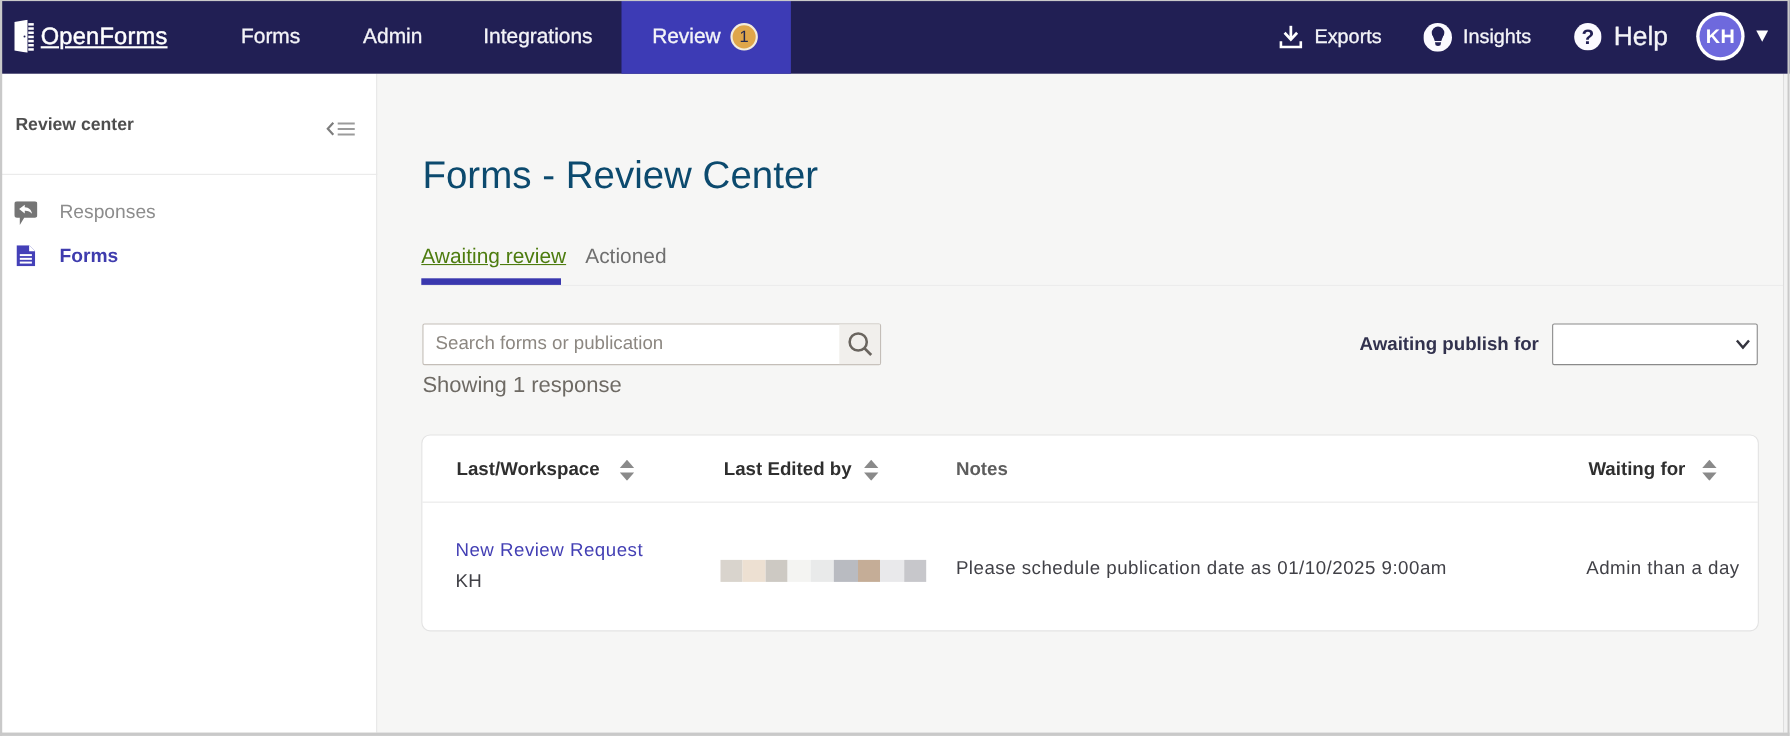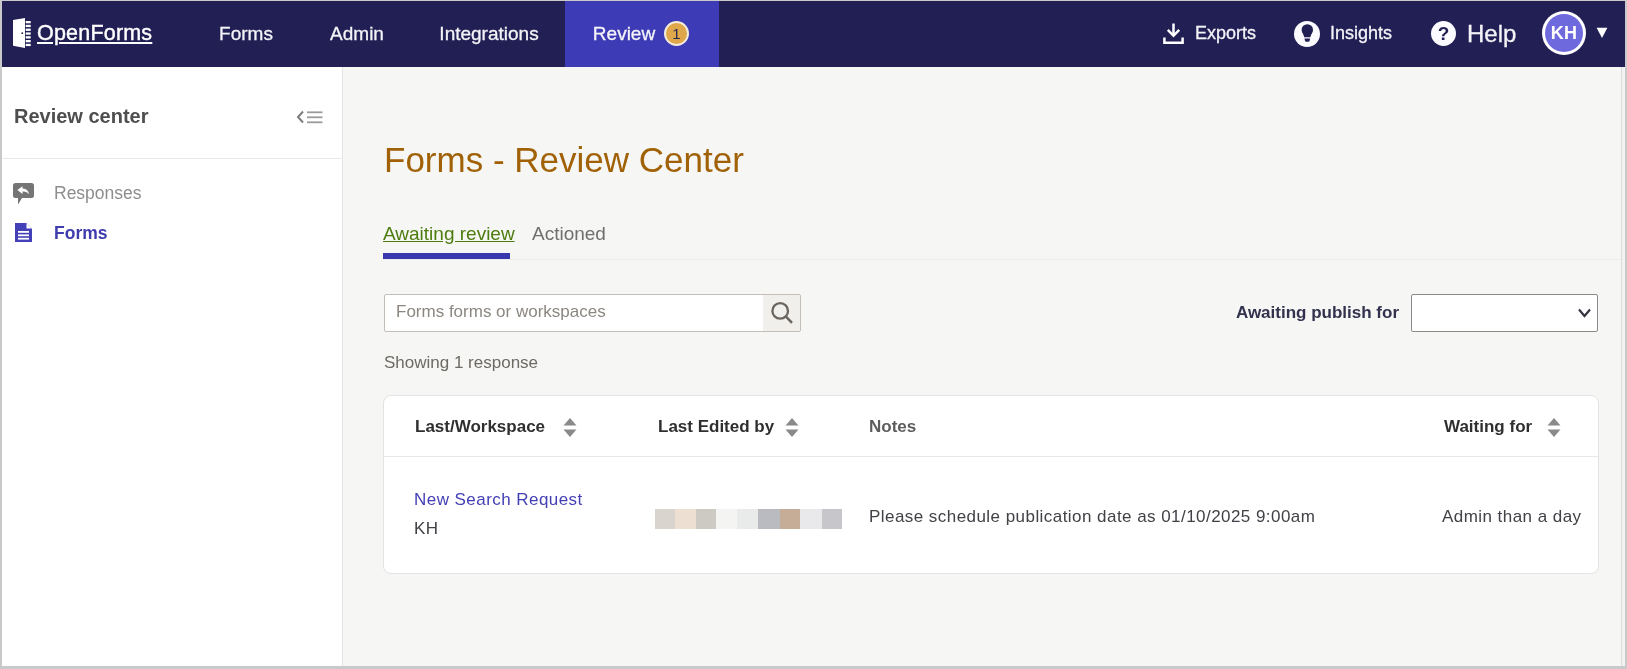--- a/index.html
+++ b/index.html
@@ -16,34 +16,34 @@
   .nav { left:0; top:0; width:1627px; height:67px; background:#211f54; z-index:10; }
   .nav-item { top:23px; height:21px; line-height:21px; font-size:19px; color:#f4f4f8; -webkit-text-stroke:0.3px #f4f4f8; }
   .review-bg { left:565px; top:0; width:154px; height:67px; background:#3d3bb5; z-index:10; }
   .badge { left:664px; top:21px; width:25px; height:25px; border-radius:50%;
            background:#dfa64a; border:2px solid #f3ecdb; color:#232850;
            font-size:15px; line-height:21px; text-align:center; }
   .logo-text { left:37px; top:23px; font-size:21.5px; color:#fff; letter-spacing:0.2px; -webkit-text-stroke:0.4px #fff; }
   
   .sidebar { left:0; top:67px; width:343px; height:599px; background:#fff;
              border-right:1px solid #e4e4e4; z-index:5; }
-  .sb-title { left:14px; top:105px; font-size:20px; font-weight:bold; color:#4e4e4e; }
+  .sb-title { left:14px; top:105px; font-size:16px; font-weight:bold; color:#4e4e4e; }
   .sb-div { left:0; top:158px; width:343px; height:1px; background:#e9e9e9; }
   .sb-item { font-size:17.5px; }
   
-  .h1 { left:384px; top:140px; font-size:35px; color:#a16207; }
+  .h1 { left:384px; top:140px; font-size:35px; color:#0c4a6e; }
   .tab1 { left:383px; top:234px; font-size:19px; color:#4d7c0f;text-decoration:underline; }
   .tab2 { left:532px; top:234px; font-size:19px; color:#6f6f6f; }
   .tab-under { left:383px; top:253px; width:127px; height:6px; background:#3a38ae; }
   .tab-line { left:383px; top:259px; width:1238px; height:1px; background:#ececec; }
   .search { left:384px; top:294px; width:417px; height:38px; background:#fff;
             border:1px solid #c4beb8; border-radius:2px; }
   .search-btn { left:763px; top:295px; width:37px; height:36px; background:#f1efec; }
   .search-ph { left:396px; top:312px; font-size:17px; color:#8c8781; }
-  .showing { left:384px; top:351px; font-size:17px; color:#6e6a64;margin-top:12px; }
+  .showing { left:384px; top:351px; font-size:20px; color:#6e6a64; }
   .apf { right:228px; top:313px; font-size:17px; font-weight:bold; color:#32324e; }
   .select { left:1411px; top:294px; width:187px; height:38px; background:#fff;
             border:1px solid #8a8a8a; border-radius:2px; }
   
   .card { left:383px; top:395px; width:1216px; height:179px; background:#fff;
           border:1px solid #e3e3e3; border-radius:8px; }
   .thead-line { left:384px; top:456px; width:1214px; height:1px; background:#e8e8e8; }
   .th { top:427px; font-size:17px; font-weight:bold; color:#2f2f2f; }
   .td { font-size:17px; color:#414147; letter-spacing:0.45px; }
   .cell { position:absolute; top:0; height:20px; }
@@ -136,21 +136,21 @@
 <span class="abs tab1 vc">Awaiting review</span>
 <span class="abs tab2 vc">Actioned</span>
 <div class="abs tab-line"></div>
 <div class="abs tab-under"></div>
 <div class="abs search"></div>
 <div class="abs search-btn"></div>
 <svg class="abs" style="left:770px; top:301px;" width="24" height="24" viewBox="0 0 24 24">
   <circle cx="10.2" cy="9.9" r="7.8" fill="none" stroke="#6a655f" stroke-width="2.3"></circle>
   <path d="M16 15.7 L22 21.8" stroke="#6a655f" stroke-width="2.5"></path>
 </svg>
-<span class="abs search-ph vc">Forms forms or workspaces</span>
+<span class="abs search-ph vc">Search forms or publication</span>
 <span class="abs showing vc">Showing 1 response</span>
 <span class="abs apf vc">Awaiting publish for</span>
 <div class="abs select"></div>
 <svg class="abs" style="left:1578px; top:308px;" width="13" height="10" viewBox="0 0 13 10">
   <path d="M1 1.5 L6.5 8 L12 1.5" stroke="#35353f" stroke-width="2.2" fill="none"></path>
 </svg>
 
 <div class="abs card"></div>
 <div class="abs thead-line"></div>
 <span class="abs th vc" style="left:415px;">Last/Workspace</span>
@@ -162,21 +162,21 @@
   <path d="M7 19 L13.5 11.5 H0.5 Z" fill="#8a8a8a"></path>
 </svg>
 <svg class="abs" style="left:785px; top:418px;" width="14" height="19" viewBox="0 0 14 19">
   <path d="M7 0 L13.5 7.5 H0.5 Z" fill="#8a8a8a"></path>
   <path d="M7 19 L13.5 11.5 H0.5 Z" fill="#8a8a8a"></path>
 </svg>
 <svg class="abs" style="left:1547px; top:418px;" width="14" height="19" viewBox="0 0 14 19">
   <path d="M7 0 L13.5 7.5 H0.5 Z" fill="#8a8a8a"></path>
   <path d="M7 19 L13.5 11.5 H0.5 Z" fill="#8a8a8a"></path>
 </svg>
-<span class="abs td vc" style="left:414px; top:500px; color:#433fb4;">New Search Request</span>
+<span class="abs td vc" style="left:414px; top:500px; color:#433fb4;">New Review Request</span>
 <span class="abs td vc" style="left:414px; top:529px;">KH</span>
 <div class="abs redact">
   <div class="cell" style="left:0px;    width:20px; background:#d9d4cd;"></div>
   <div class="cell" style="left:20px;   width:21px; background:#ede0d2;"></div>
   <div class="cell" style="left:41px;   width:20px; background:#cdc9c3;"></div>
   <div class="cell" style="left:61px;   width:21px; background:#f4f4f2;"></div>
   <div class="cell" style="left:82px;   width:21px; background:#e9eaea;"></div>
   <div class="cell" style="left:103px;  width:22px; background:#b9bbc1;"></div>
   <div class="cell" style="left:125px;  width:20px; background:#c5ad97;"></div>
   <div class="cell" style="left:145px;  width:22px; background:#e9e9eb;"></div>

